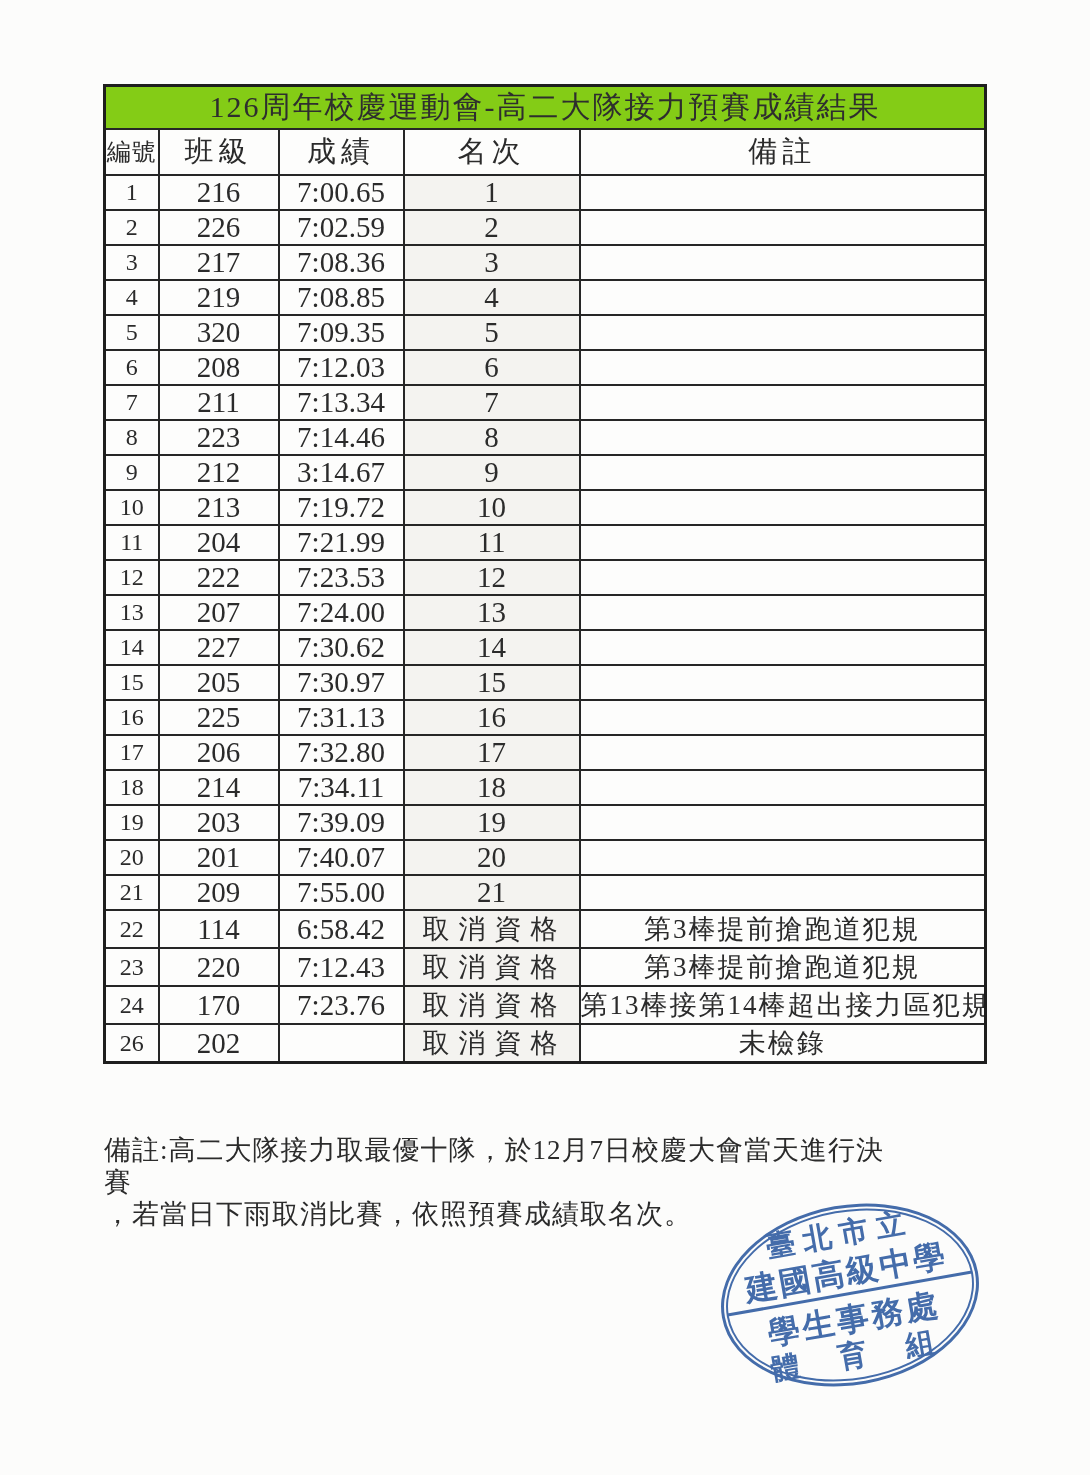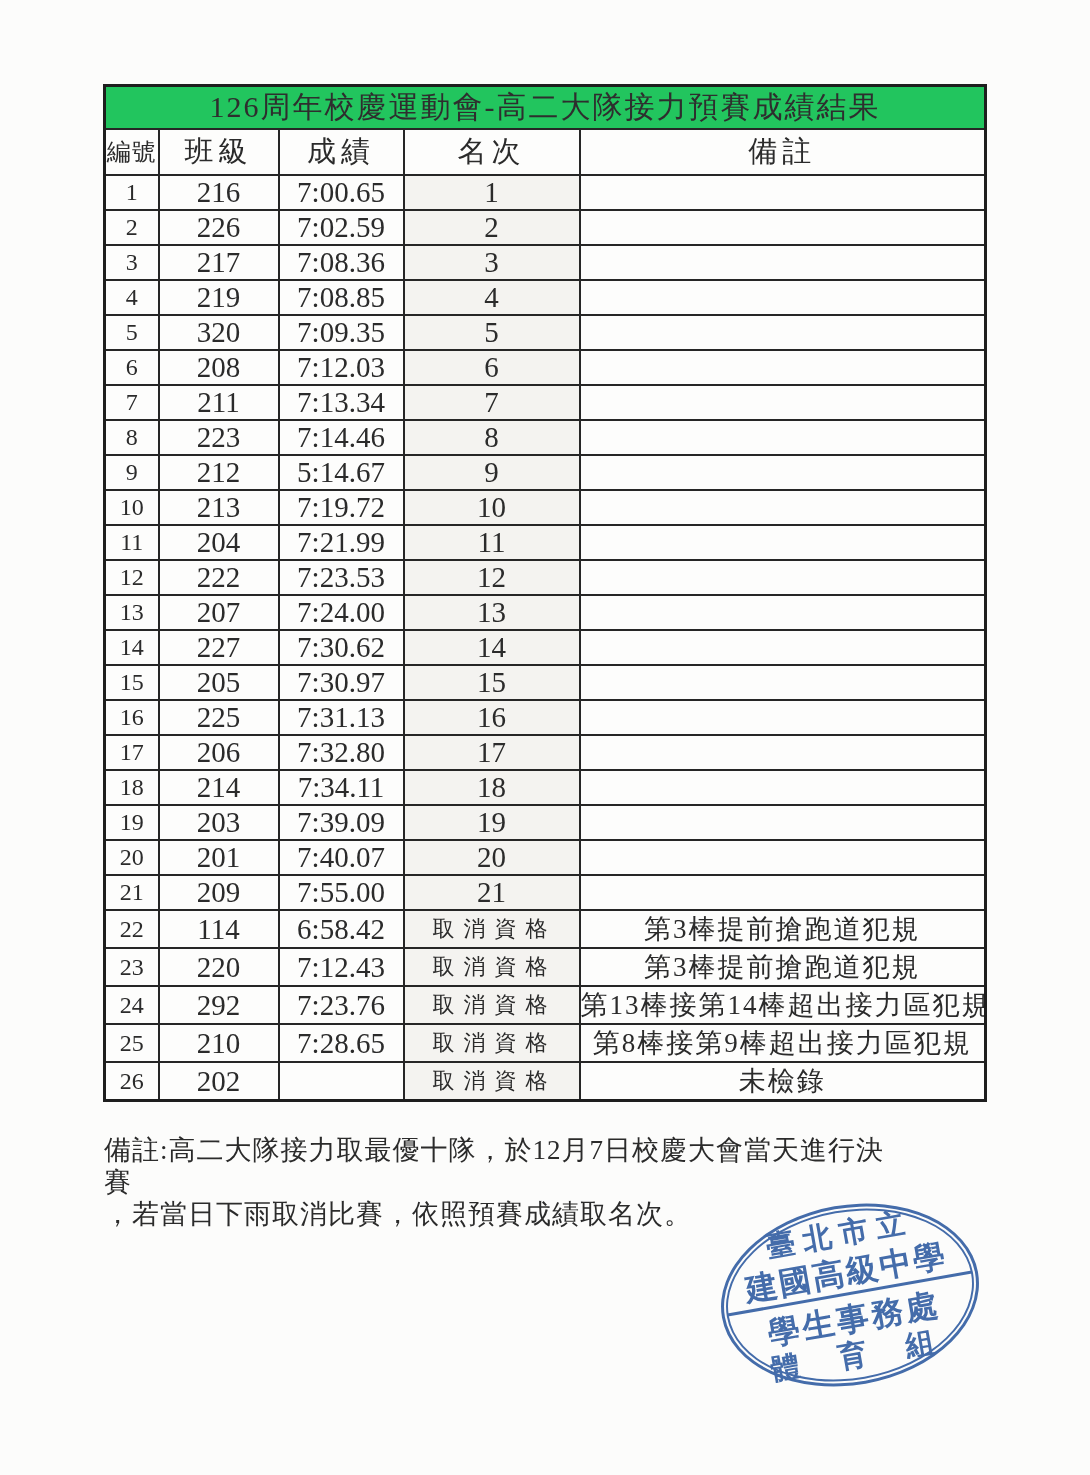--- a/index.html
+++ b/index.html
@@ -24,39 +24,39 @@
   table.results th,table.results td{
     border:2px solid #262626;
     padding:0;
     text-align:center;
     vertical-align:middle;
     overflow:hidden;
     white-space:nowrap;
   }
   .title-row th{
     height:41px;
-    background:#22c55e;
+    background:#84cc16;
     font-size:30px;
     font-weight:normal;
     letter-spacing:2px;
     color:#2e2e2e;
     border-bottom:3px solid #1e1e1e;
   }
   .head-row th{
     height:44px;
     font-weight:normal;
     font-size:29px;
     letter-spacing:5px;
     background:#fdfdfc;
   }
   .head-row th.col-no{font-size:24px;letter-spacing:1px;}
   tbody td{height:32.5px;font-size:29px;background:#fdfdfc;}
   td.c-no{font-size:24px;}
   td.c-rank{background:#f4f3f0;}
-  td.c-rank.dq{font-size:22px;letter-spacing:9px;padding-left:6px;}
+  td.c-rank.dq{font-size:27px;letter-spacing:9px;padding-left:6px;}
   td.c-remark{
     text-align:left;
     padding-left:9px;
     font-size:27px;
     letter-spacing:2px;
   }
   .footnote{
     position:absolute;left:104px;top:1134px;width:800px;
     font-size:27px;
     letter-spacing:1px;
@@ -171,21 +171,21 @@
         <tr>
       <td class="c-no">8</td>
       <td class="c-class">223</td>
       <td class="c-score">7:14.46</td>
       <td class="c-rank">8</td>
       <td class="c-remark"></td>
     </tr>
         <tr>
       <td class="c-no">9</td>
       <td class="c-class">212</td>
-      <td class="c-score">5:14.67</td>
+      <td class="c-score">3:14.67</td>
       <td class="c-rank">9</td>
       <td class="c-remark"></td>
     </tr>
         <tr>
       <td class="c-no">10</td>
       <td class="c-class">213</td>
       <td class="c-score">7:19.72</td>
       <td class="c-rank">10</td>
       <td class="c-remark"></td>
     </tr>
@@ -275,31 +275,24 @@
     </tr>
         <tr>
       <td class="c-no">23</td>
       <td class="c-class">220</td>
       <td class="c-score">7:12.43</td>
       <td class="c-rank dq">取消資格</td>
       <td class="c-remark">第3棒提前搶跑道犯規</td>
     </tr>
         <tr>
       <td class="c-no">24</td>
-      <td class="c-class">292</td>
+      <td class="c-class">170</td>
       <td class="c-score">7:23.76</td>
       <td class="c-rank dq">取消資格</td>
       <td class="c-remark">第13棒接第14棒超出接力區犯規</td>
-    </tr>
-        <tr>
-      <td class="c-no">25</td>
-      <td class="c-class">210</td>
-      <td class="c-score">7:28.65</td>
-      <td class="c-rank dq">取消資格</td>
-      <td class="c-remark">第8棒接第9棒超出接力區犯規</td>
     </tr>
         <tr>
       <td class="c-no">26</td>
       <td class="c-class">202</td>
       <td class="c-score"></td>
       <td class="c-rank dq">取消資格</td>
       <td class="c-remark">未檢錄</td>
     </tr>
       </tbody>
   </table>

